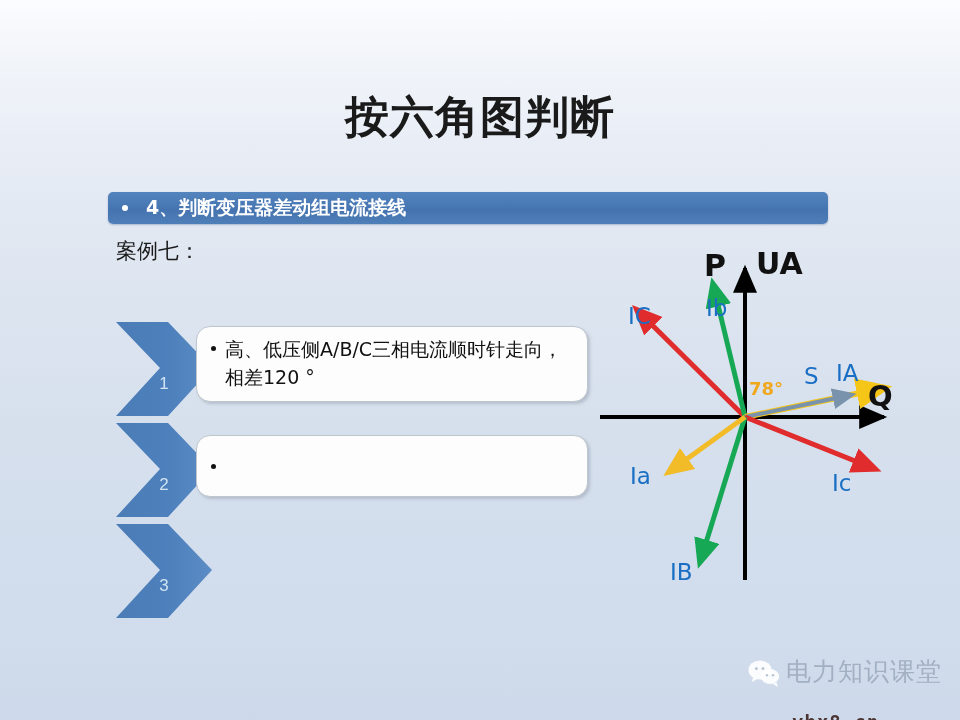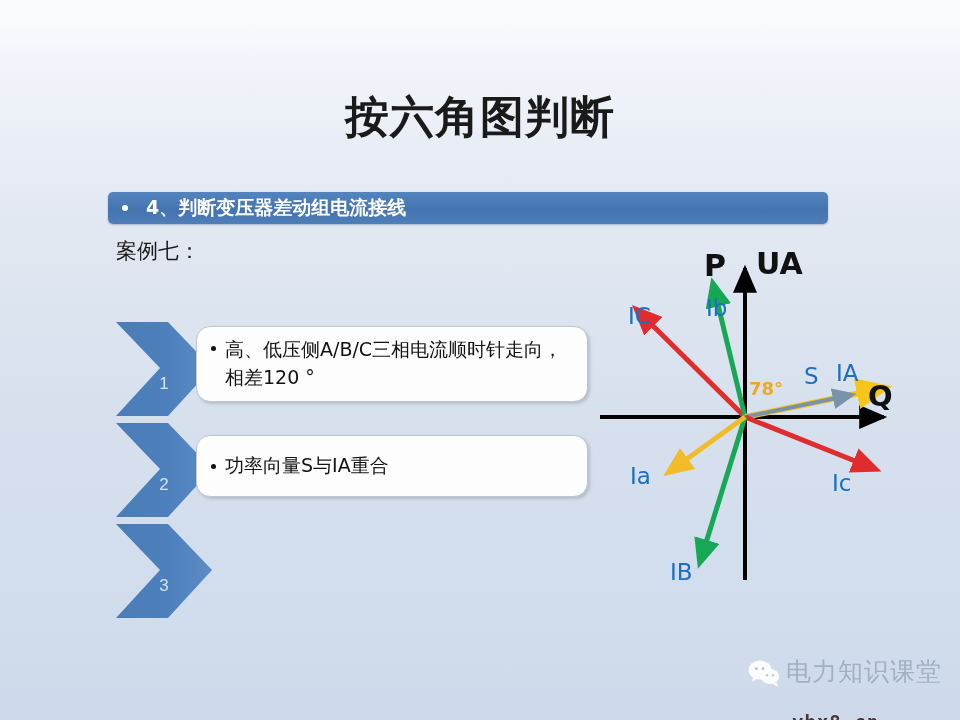--- a/index.html
+++ b/index.html
@@ -253,21 +253,20 @@
               <stop offset="55%" stop-color="#4d80bc"></stop>
               <stop offset="100%" stop-color="#5c8cc5"></stop>
             </linearGradient>
           </defs>
           <path d="M0,0 L52,0 L96,46 L52,94 L0,94 L44,46 Z" fill="url(#cg2)"></path>
         </svg>
       </div>
       <div class="chevron-num">2</div>
       <div class="step-box">
         <span class="sb-bullet"></span>
-        <span class="sb-text">功率向量S与IA重合</span>
       </div>
     </div>
 
     <div class="step-row r3">
       <div class="chevron">
         <svg width="96" height="125" viewBox="0 0 96 125" xmlns="http://www.w3.org/2000/svg">
           <defs>
             <linearGradient id="cg3" x1="0" y1="0" x2="1" y2="0">
               <stop offset="0%" stop-color="#4b7cb6"></stop>
               <stop offset="55%" stop-color="#4d80bc"></stop>

